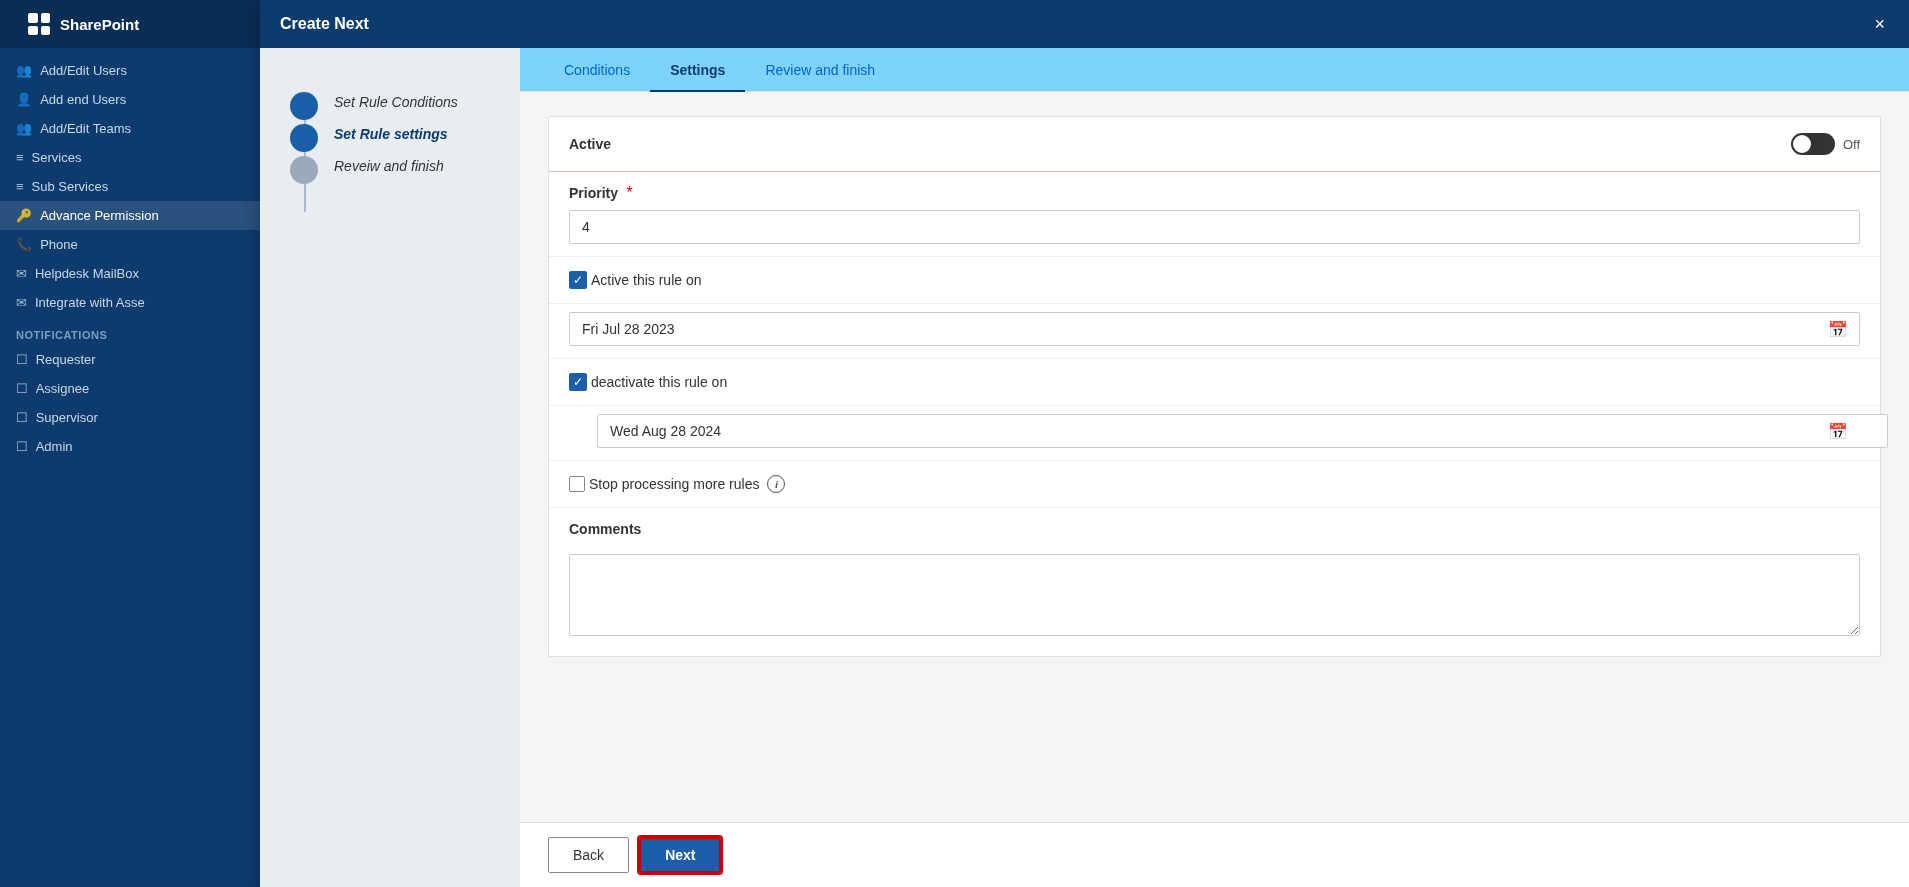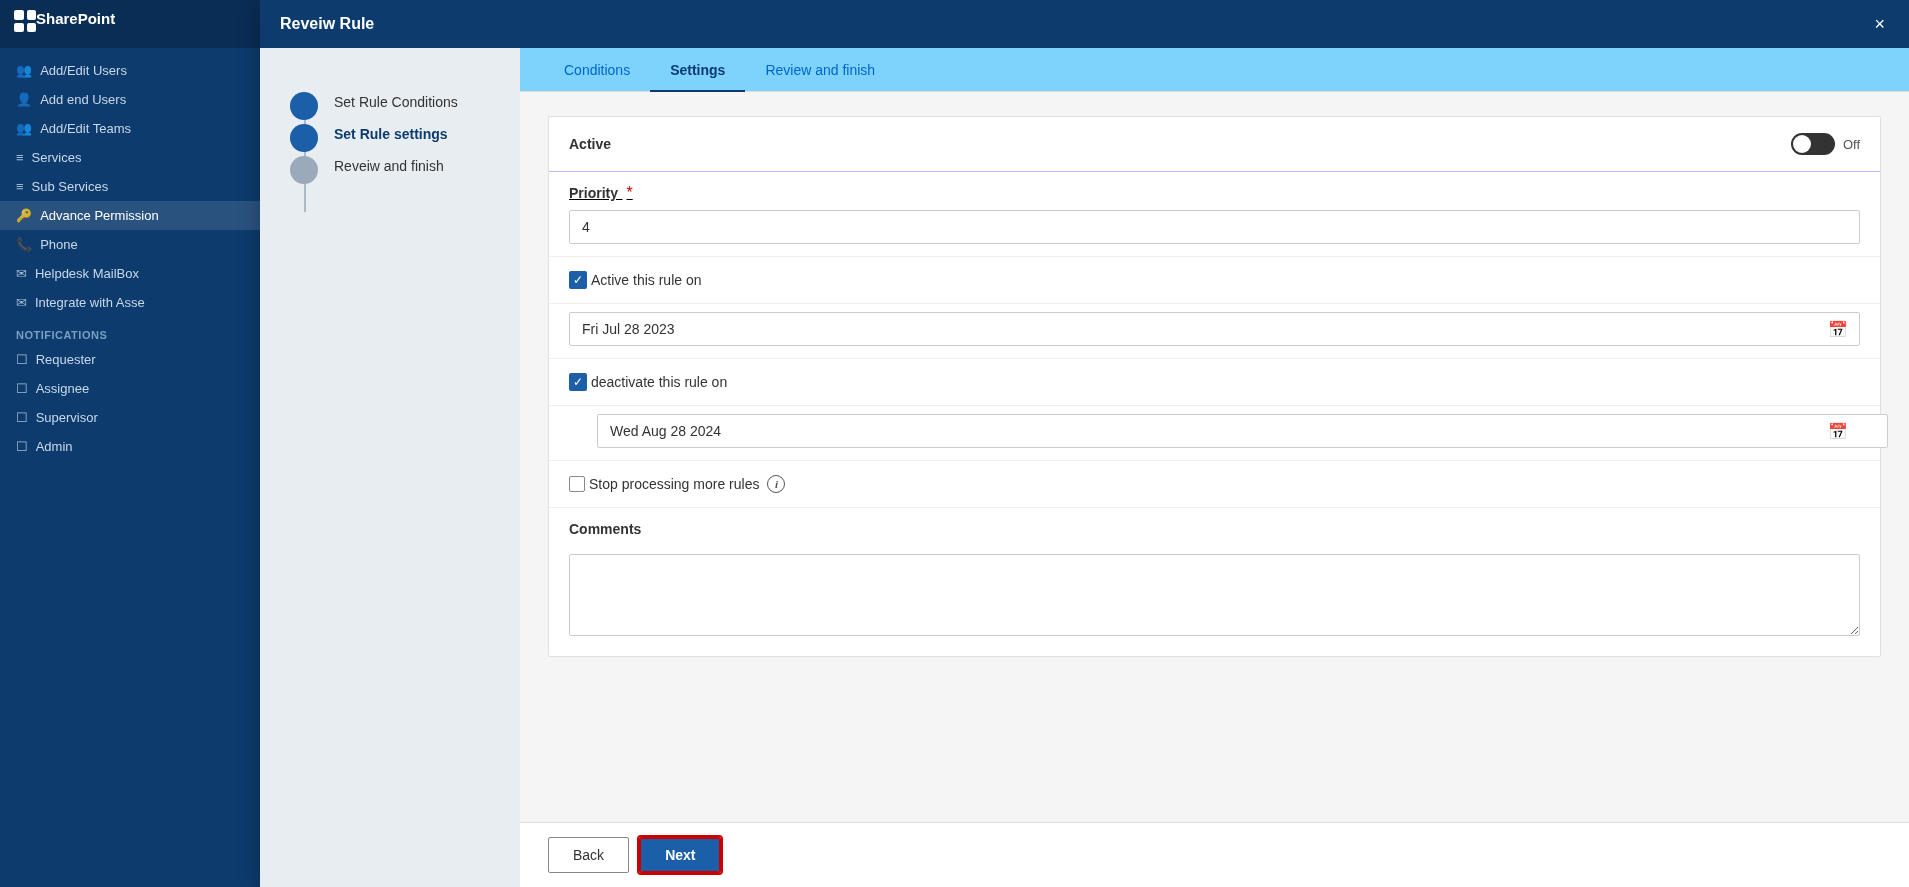--- a/index.html
+++ b/index.html
@@ -12,22 +12,23 @@
       color: #c8d8e8;
       display: flex;
       flex-direction: column;
       flex-shrink: 0;
       height: 100%;
       overflow-y: auto;
     }
     .sidebar-top-bar {
       background: #0a2d55;
       display: flex;
-      align-items: flex-start;
-      padding: 10px 14px;
+      align-items: center;
+      padding: 10px 28px;
+      gap: 10px;
       height: 48px;
     }
     .sidebar-top-bar .app-icon {
       width: 22px; height: 22px;
       display: grid; grid-template-columns: 1fr 1fr; gap: 3px;
     }
     .app-icon span {
       background: white; border-radius: 2px;
     }
     .sidebar-top-bar .app-name {
@@ -120,20 +121,21 @@
       display: flex;
       flex-direction: column;
       gap: 0;
       flex-shrink: 0;
     }
     .stepper-item {
       display: flex;
       align-items: flex-start;
       gap: 16px;
       position: relative;
+      font-style: italic;
     }
     .stepper-item:not(:last-child)::after {
       content: '';
       position: absolute;
       left: 14px;
       top: 32px;
       width: 2px;
       height: 60px;
       background: #aab8c8;
     }
@@ -454,21 +456,21 @@
       <span>Admin</span>
     </div>
   </div>
 </div>
 
 <div class="main-content">
   <div class="dialog-overlay">
     <div class="dialog">
 
       <div class="dialog-header">
-        <span class="dialog-header-title">Reveiw Rule</span>
+        <span class="dialog-header-title">Create Next</span>
         <button class="dialog-close">×</button>
       </div>
 
       <div class="dialog-body">
 
         <div class="stepper">
           <div class="stepper-item">
             <div class="stepper-circle completed">
               <svg viewBox="0 0 14 14" fill="white">
                   <circle cx="7" cy="7" r="6" fill="#1a5fa8"></circle>
@@ -516,21 +518,21 @@
 
               <div class="form-row">
                 <span class="form-label bold">Active</span>
                 <div class="toggle-wrapper">
                   <div class="toggle"></div>
                   <span class="toggle-label">Off</span>
                 </div>
               </div>
 
               <div style="padding: 12px 20px; border-bottom: 1px solid #efefef;">
-                <div style="margin-bottom: 8px; text-decoration: underline;">
+                <div style="margin-bottom: 8px;">
                   <span class="form-label bold">Priority</span>
                   <span class="required">*</span>
                 </div>
                 <input type="text" class="form-input" value="4" style="">
               </div>
 
               <div class="checkbox-row">
                 <div class="checkmark-icon"></div>
                 <span class="checkbox-label">Active this rule on</span>
               </div>

